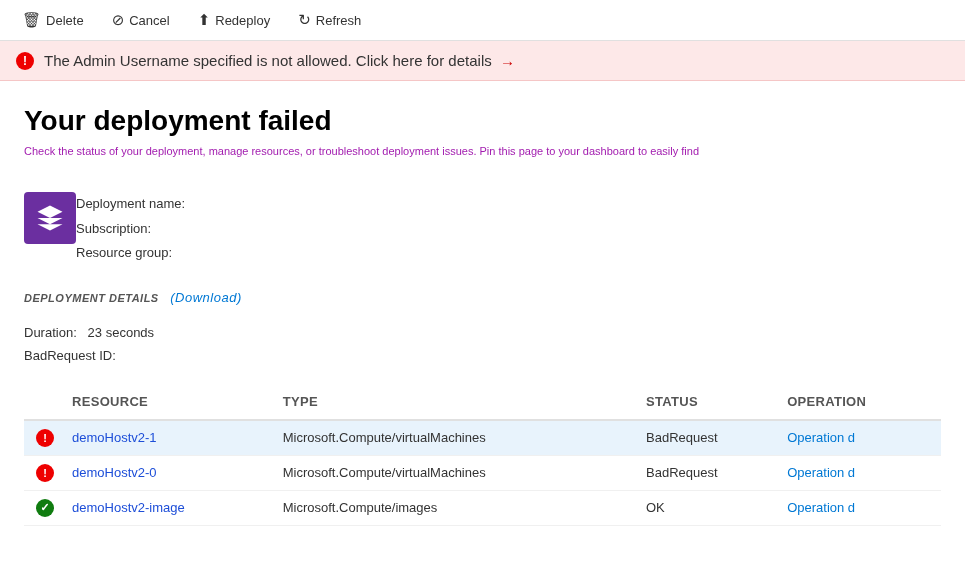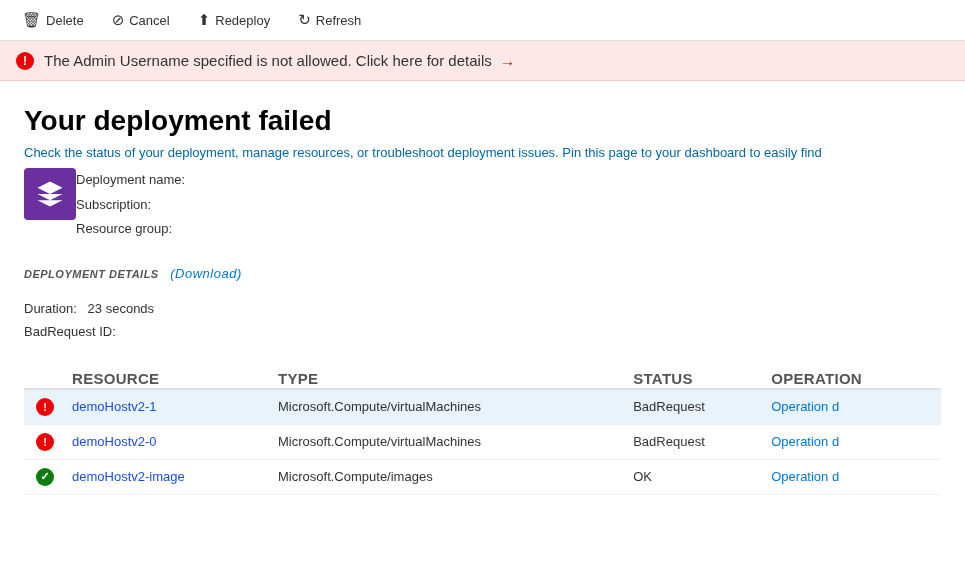--- a/index.html
+++ b/index.html
@@ -53,23 +53,23 @@
 
     
     #main {
       padding: 24px 24px 0 24px;
       overflow: hidden;
     }
 
     h1 { font-size: 28px; font-weight: 600; margin-bottom: 8px; color: #000; }
 
     .subtitle {
-      font-size: 13px;
-      color: #0369a1;
-      margin-bottom: 8px;
+      font-size: 11px;
+      color: #a21caf;
+      margin-bottom: 35px;
       white-space: nowrap;
       overflow: hidden;
     }
 
     
     .deployment-info {
       display: flex;
       align-items: flex-start;
       margin-bottom: 24px;
     }
@@ -101,24 +101,24 @@
       font-weight: normal;
     }
     .details-row { font-size: 13px; line-height: 1.8; color: #333; }
 
     
     .table-section { margin-top: 20px; }
     table { width: 100%; border-collapse: collapse; }
     thead tr { border-bottom: 2px solid #e0e0e0; }
     th {
       text-align: left;
-      font-size: 15px;
+      font-size: 13px;
       font-weight: 700;
       color: #555;
-      padding: 6px 12px 1px 0;
+      padding: 6px 12px 10px 0;
       letter-spacing: 0.3px;
       text-transform: uppercase;
     }
     td {
       padding: 8px 12px 8px 0;
       font-size: 13px;
       color: #333;
       vertical-align: middle;
     }
     tbody tr { border-bottom: 1px solid #f0f0f0; }

